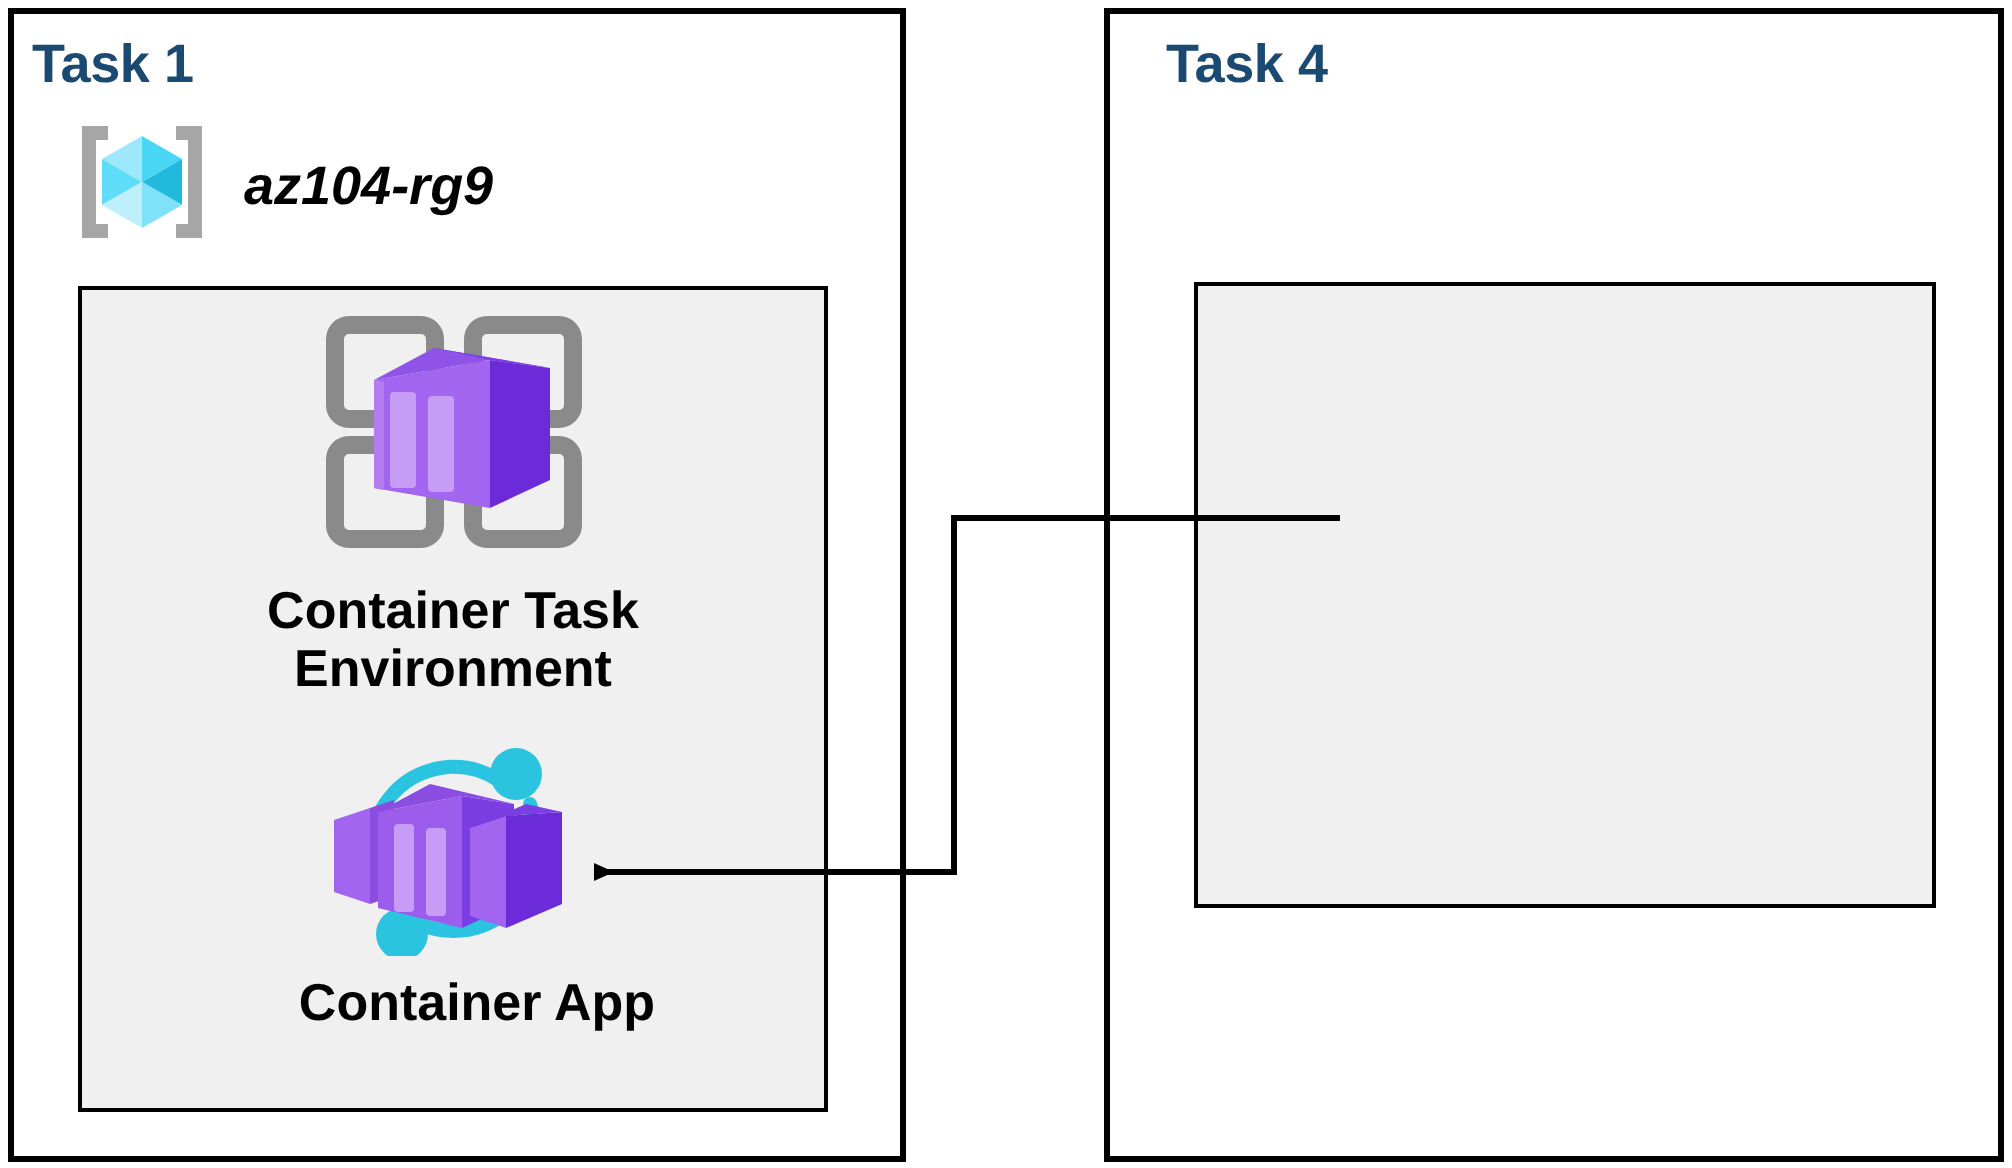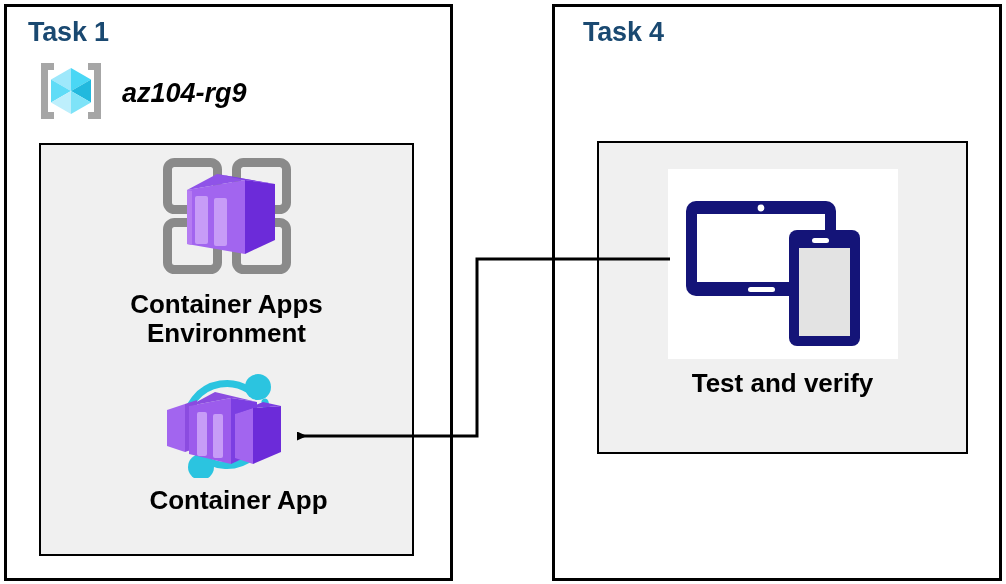--- a/index.html
+++ b/index.html
@@ -32,21 +32,21 @@
   #task2-panel { left: 552px; top: 4px; width: 450px; height: 577px; }
 
   .task-label {
     position: absolute;
     font-size: 27px;
     font-weight: bold;
     color: #1a4971;
     letter-spacing: -0.2px;
     white-space: nowrap;
   }
-  #task1-label { left: 28px;  top: 17px; }
+  #task1-label { left: 16px;  top: 17px; }
   #task2-label { left: 583px; top: 17px; }
 
   
   #rg-row {
     position: absolute;
     left: 34px;
     top: 60px;
     display: flex;
     align-items: center;
     gap: 14px;
@@ -160,21 +160,21 @@
         <path d="M88 28 L118 32 L118 88 L88 102 Z" fill="#6c2bd9"></path>
 
         <path d="M60 22 L118 32 L88 28 Z" fill="#7b3ee2"></path>
 
         <rect x="38" y="44" width="13" height="48" rx="2" fill="#c79cf7"></rect>
         <rect x="57" y="46" width="13" height="48" rx="2" fill="#c79cf7"></rect>
 
         <path d="M30 38 L30 92 L35 93 L35 39 Z" fill="#b57cf2"></path>
       </svg>
     </span>
-    <span class="caption">Container Apps
+    <span class="caption">Container Task
 Environment</span>
   </div>
 
   <div id="capp-node" class="node">
     <span>
       <svg width="148" height="106" viewBox="0 0 148 106" aria-hidden="true">
 
         <g fill="none" stroke="#2bc4e0" stroke-width="7" stroke-linecap="round">
           <path d="M96 18 A 41 41 0 1 0 100 84"></path>
           <path d="M112 30 A 41 41 0 0 1 114 42"></path>
@@ -199,41 +199,20 @@
     </span>
     <span class="caption">Container App</span>
   </div>
 
   <div id="task2-panel" class="task-panel"></div>
 
   <div id="task2-label" class="task-label">Task 4</div>
 
   <div id="test-box" class="inner-box"></div>
 
-  <div id="test-node" class="node">
-    <span class="icon-white-bg">
-      <svg width="230" height="186" viewBox="0 0 230 186" aria-hidden="true">
-        <rect x="0" y="0" width="230" height="186" fill="#ffffff"></rect>
-
-        <rect x="18" y="32" width="150" height="95" rx="10" fill="#141478"></rect>
-        <rect x="29" y="45" width="128" height="68" fill="#ffffff"></rect>
-
-        <circle cx="93" cy="39" r="3.4" fill="#ffffff"></circle>
-
-        <rect x="80" y="118" width="27" height="5" rx="2.5" fill="#ffffff"></rect>
-
-        <rect x="121" y="61" width="71" height="116" rx="8" fill="#141478"></rect>
-
-        <rect x="131" y="79" width="51" height="88" fill="#e3e3e3"></rect>
-
-        <rect x="144" y="69" width="17" height="5" rx="2.5" fill="#ffffff"></rect>
-      </svg>
-    </span>
-    <span class="caption">Test and verify</span>
-  </div>
 
   <svg id="connector" aria-hidden="true">
     <defs>
       <marker id="arrowhead-left" markerWidth="11" markerHeight="9" refX="10" refY="4.5" orient="auto-start-reverse" markerUnits="userSpaceOnUse">
         <path d="M10,0 L10,9 L0,4.5 Z" fill="#000000"></path>
       </marker>
     </defs>
     <path d="M670,259 L477,259 L477,436 L297,436" fill="none" stroke="#000000" stroke-width="3" marker-end="url(#arrowhead-left)"></path>
   </svg>
 

